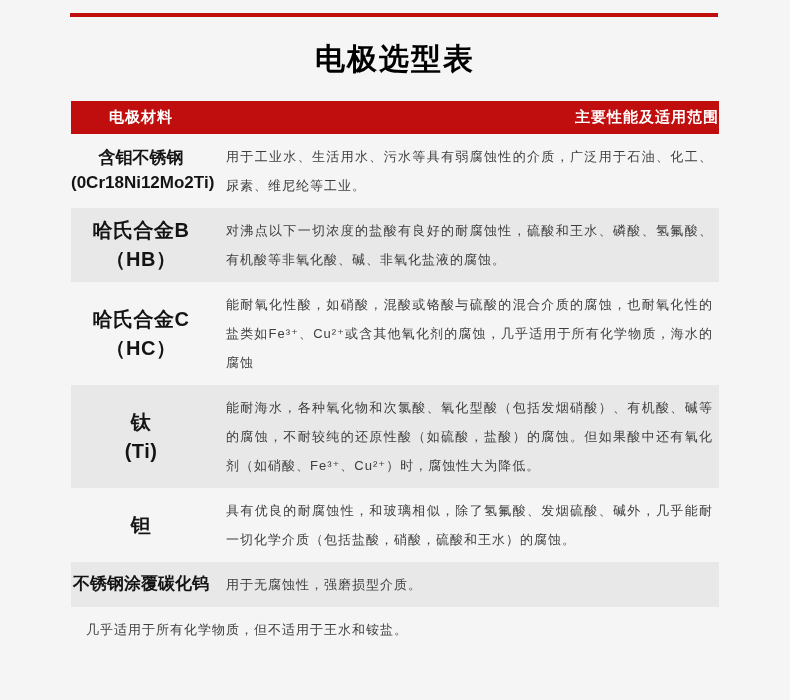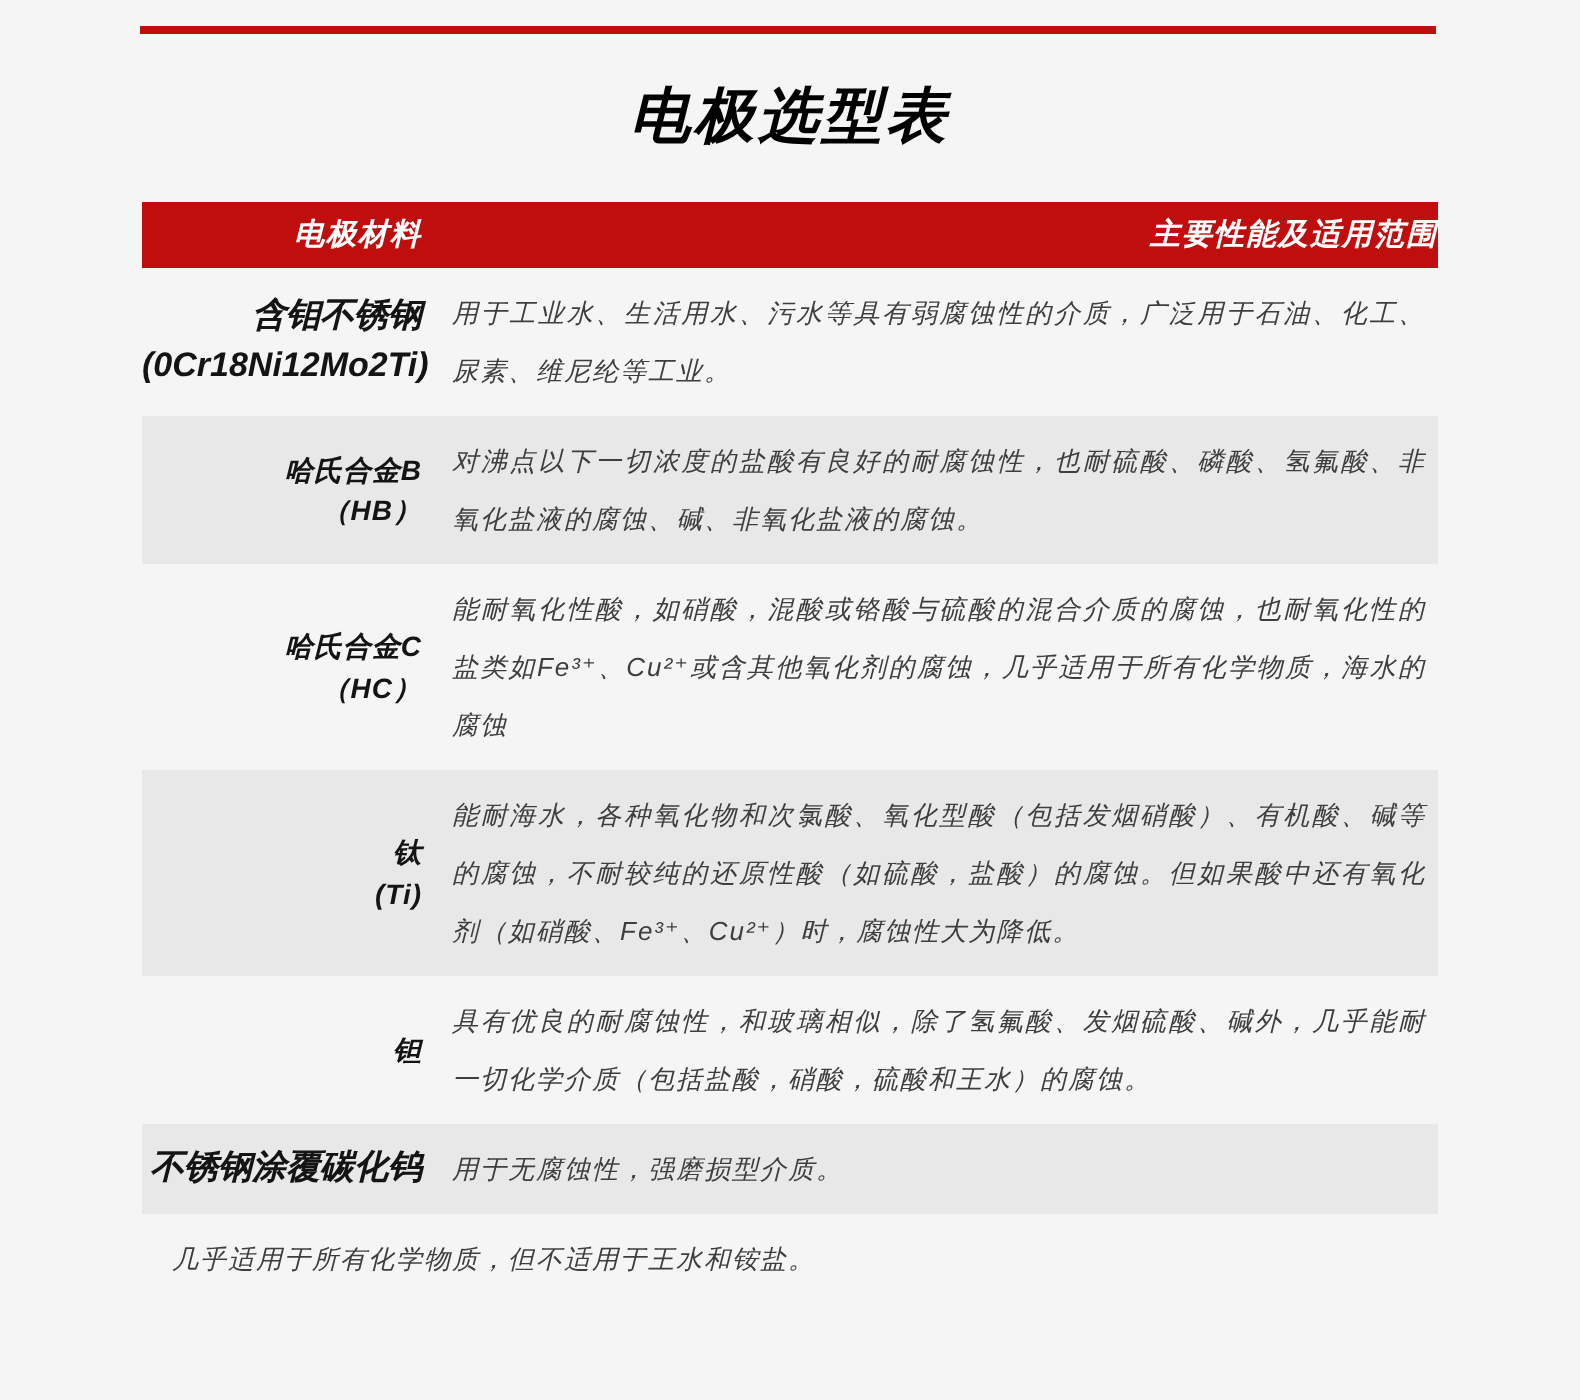--- a/index.html
+++ b/index.html
@@ -10,21 +10,21 @@
     --mat-text:#141414;
     --header-text:#ffffff;
   }
   *{box-sizing:border-box;}
   html,body{margin:0;padding:0;}
   body{
     width:790px;height:700px;overflow:hidden;
     background:var(--bg);
     font-family:"Liberation Sans","DejaVu Sans",sans-serif;
   }
-  .stage{position:relative;width:790px;height:700px;font-style:italic;}
+  .stage{position:relative;width:790px;height:700px;}
   .top-rule{
     position:absolute;left:70px;top:13px;width:648px;height:4px;
     background:var(--accent);
   }
   .title{
     margin:0;padding-top:41px;
     text-align:center;
     font-size:30px;font-weight:bold;letter-spacing:2px;
     color:#000;
     line-height:1.2;
@@ -32,31 +32,31 @@
   .etable{
     width:648px;margin:24px auto 0 auto;
   }
   .hrow{
     display:flex;align-items:center;
     height:33px;
     background:var(--accent);
     color:var(--header-text);
     font-weight:bold;font-size:15px;letter-spacing:1px;
   }
-  .c1{flex:0 0 140px;width:140px;text-align:right;}
+  .c1{flex:0 0 140px;width:140px;text-align:center;}
   .c2{flex:1;min-width:0;}
   .hcell.c2{text-align:right;}
   .row{
     display:flex;align-items:center;
     padding:6px 0;
   }
   .row.shaded{background:var(--shaded);}
   .mat{
     font-weight:bold;color:var(--mat-text);
-    font-size:14px;line-height:1.45;letter-spacing:0.5px;
+    font-size:20px;line-height:1.45;letter-spacing:0.5px;
   }
   .row.small-name .mat{font-size:17px;letter-spacing:0;}
   .desc{
     font-size:13px;line-height:29px;letter-spacing:1px;
     color:var(--body-text);
     padding:2px 6px 2px 15px;
     text-align:justify;text-justify:inter-ideograph;
   }
 </style>
 </head>
@@ -78,21 +78,21 @@
       <div class="mat-code">(0Cr18Ni12Mo2Ti)</div>
     </div>
     <div class="c2 desc">用于工业水、生活用水、污水等具有弱腐蚀性的介质，广泛用于石油、化工、尿素、维尼纶等工业。</div>
   </div>
 
   <div class="row shaded">
     <div class="c1 mat">
       <div class="mat-name">哈氏合金B</div>
       <div class="mat-code">（HB）</div>
     </div>
-    <div class="c2 desc">对沸点以下一切浓度的盐酸有良好的耐腐蚀性，也耐硫酸、磷酸、氢氟酸、非氧化盐液的腐蚀、碱、非氧化盐液的腐蚀。</div>
+    <div class="c2 desc">对沸点以下一切浓度的盐酸有良好的耐腐蚀性，硫酸和王水、磷酸、氢氟酸、有机酸等非氧化酸、碱、非氧化盐液的腐蚀。</div>
   </div>
 
   <div class="row">
     <div class="c1 mat">
       <div class="mat-name">哈氏合金C</div>
       <div class="mat-code">（HC）</div>
     </div>
     <div class="c2 desc">能耐氧化性酸，如硝酸，混酸或铬酸与硫酸的混合介质的腐蚀，也耐氧化性的盐类如Fe³⁺、Cu²⁺或含其他氧化剂的腐蚀，几乎适用于所有化学物质，海水的腐蚀</div>
   </div>
 

